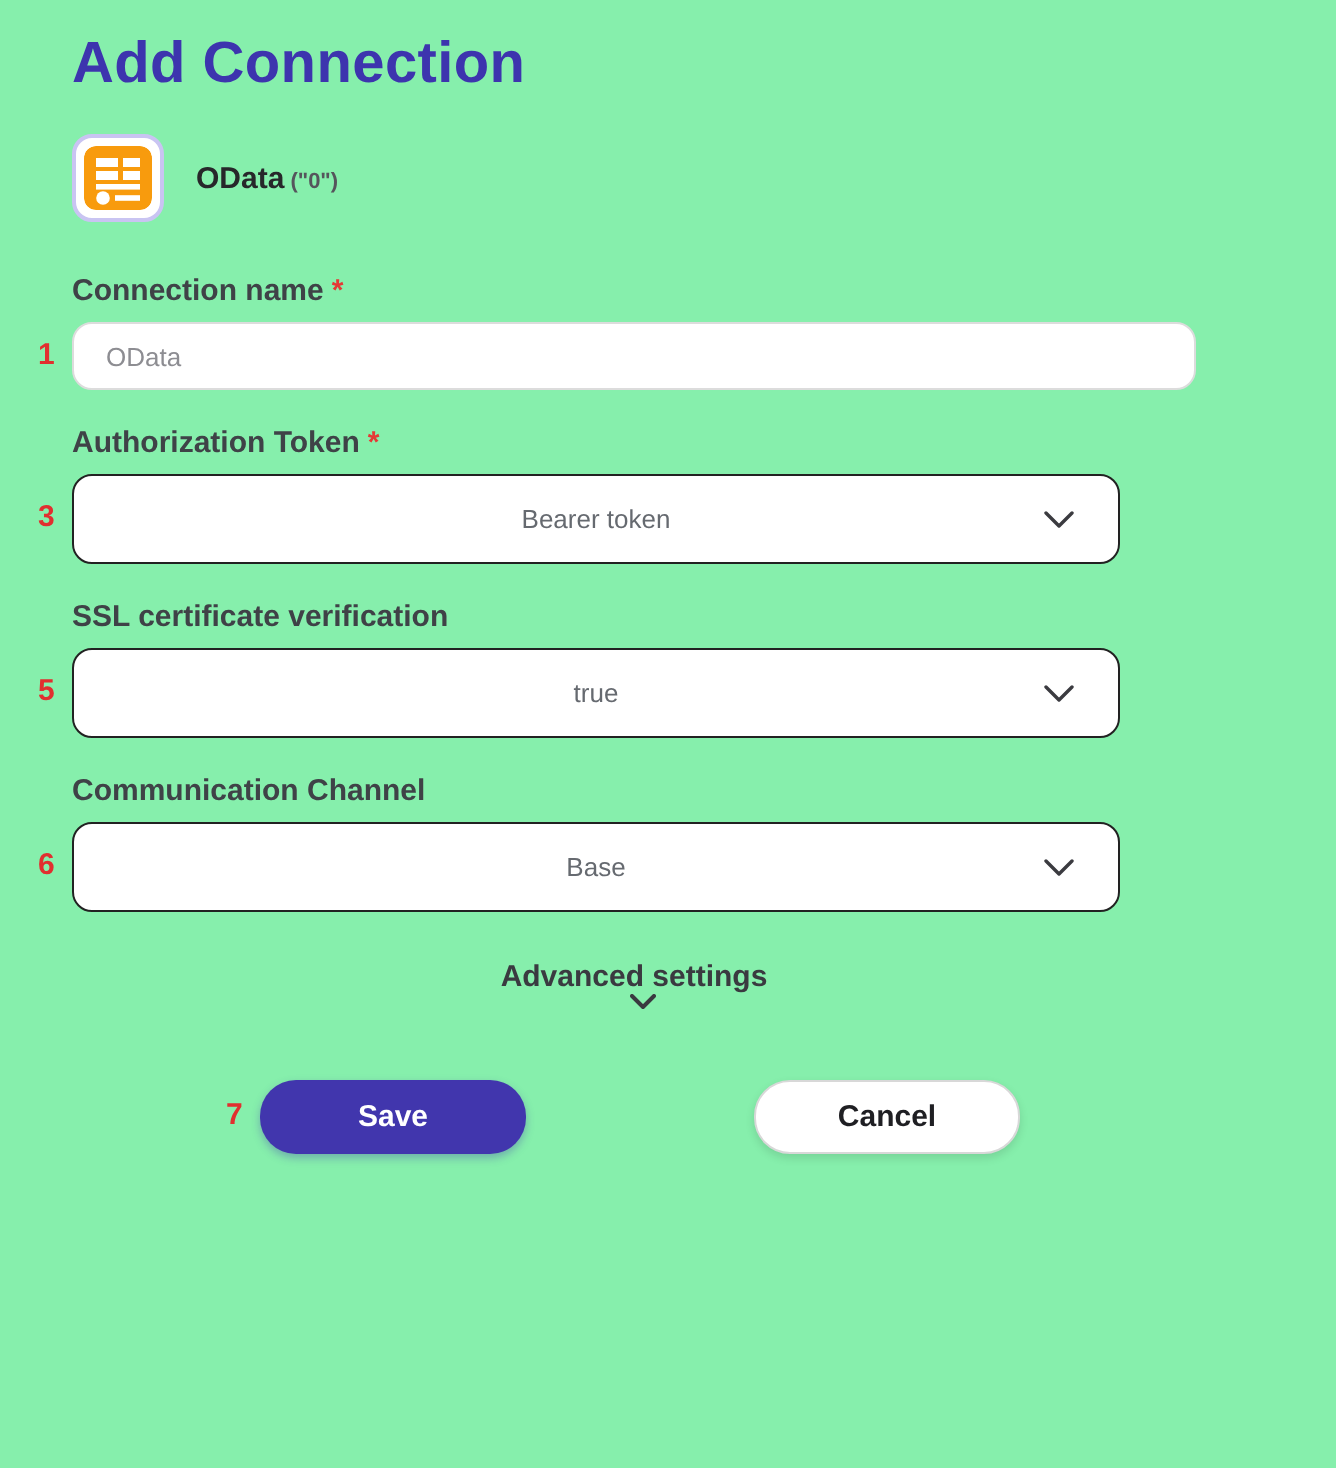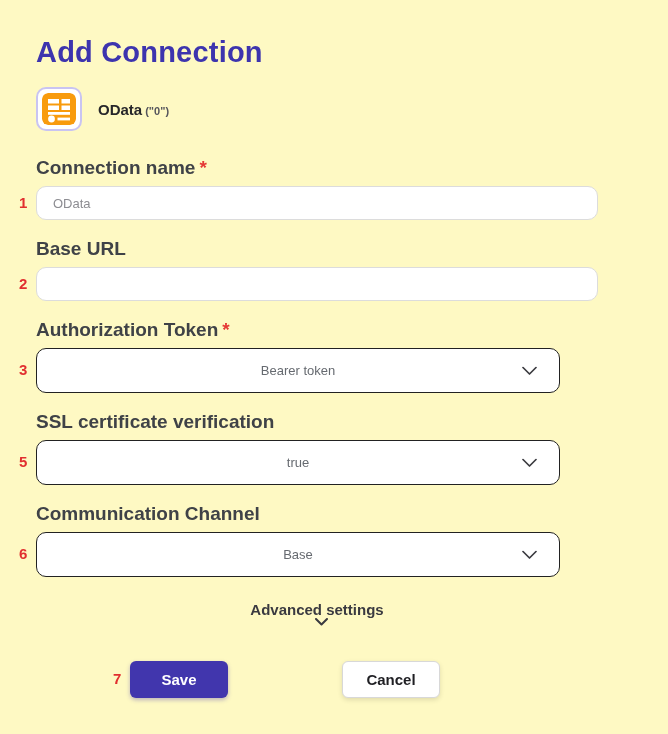--- a/index.html
+++ b/index.html
@@ -5,23 +5,23 @@
   html, body {
     margin: 0;
     padding: 0;
     background: #ffffff;
     font-family: "Liberation Sans", sans-serif;
   }
   .page {
     position: relative;
     width: 668px;
     height: 734px;
-    background: #fef9c3;
-    box-sizing: border-box;
-    padding: 36px 70px 0 36px;
+    background: #86efac;
+    box-sizing: border-box;
+    padding: 16px 70px 0 36px;
     overflow: hidden;
   }
   
   .page-title {
     margin: 0 0 18px 0;
     font-size: 29px;
     font-weight: 800;
     letter-spacing: 0.2px;
     color: #3d34ae;
   }
@@ -59,21 +59,21 @@
     font-weight: 700;
     color: #55555c;
     margin-left: 3px;
   }
   
   .field {
     position: relative;
     margin-bottom: 18px;
   }
   .field-label {
-    font-size: 19px;
+    font-size: 15px;
     font-weight: 700;
     color: #3f4247;
     margin-bottom: 7px;
   }
   .req-mark {
     color: #e53935;
     font-weight: 700;
     margin-left: 4px;
   }
   .control-wrap {
@@ -156,23 +156,23 @@
   .save-wrap {
     position: relative;
     margin-left: 94px;
   }
   .marker-save {
     left: -17px;
     top: 9px;
   }
   .btn {
     box-sizing: border-box;
-    width: 98px;
+    width: 133px;
     height: 37px;
-    border-radius: 6px;
+    border-radius: 18px;
     font-family: "Liberation Sans", sans-serif;
     font-size: 15px;
     font-weight: 700;
     cursor: pointer;
   }
   .btn-save {
     background: #4136ad;
     color: #ffffff;
     border: none;
     box-shadow: 0 2px 4px rgba(65,54,173,0.35);
@@ -213,29 +213,20 @@
   <div class="field">
     <div class="field-label">
       <span>Connection name</span><span class="req-mark">*</span>
     </div>
     <div class="control-wrap">
       <span class="marker marker-input">1</span>
       <input class="text-input" type="text" value="OData" style="">
     </div>
   </div>
 
-  <div class="field">
-    <div class="field-label">
-      <span>Base URL</span><span class="req-mark"></span>
-    </div>
-    <div class="control-wrap">
-      <span class="marker marker-input">2</span>
-      <input class="text-input" type="text" value="" style="">
-    </div>
-  </div>
 
   <div class="field">
     <div class="field-label">
       <span>Authorization Token</span><span class="req-mark">*</span>
     </div>
     <div class="control-wrap">
       <span class="marker marker-select">3</span>
       <div class="select-box">
         <span class="select-value">Bearer token</span>
         <svg class="select-chevron" viewBox="0 0 15 9" xmlns="http://www.w3.org/2000/svg">

